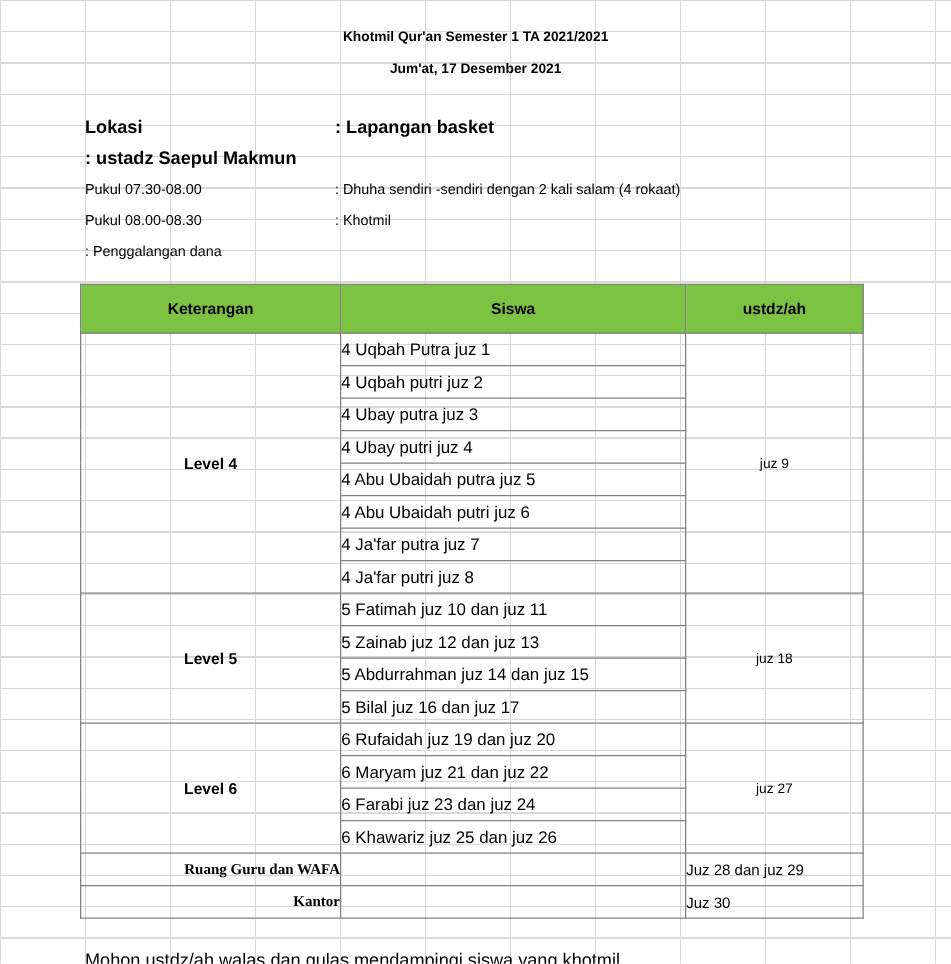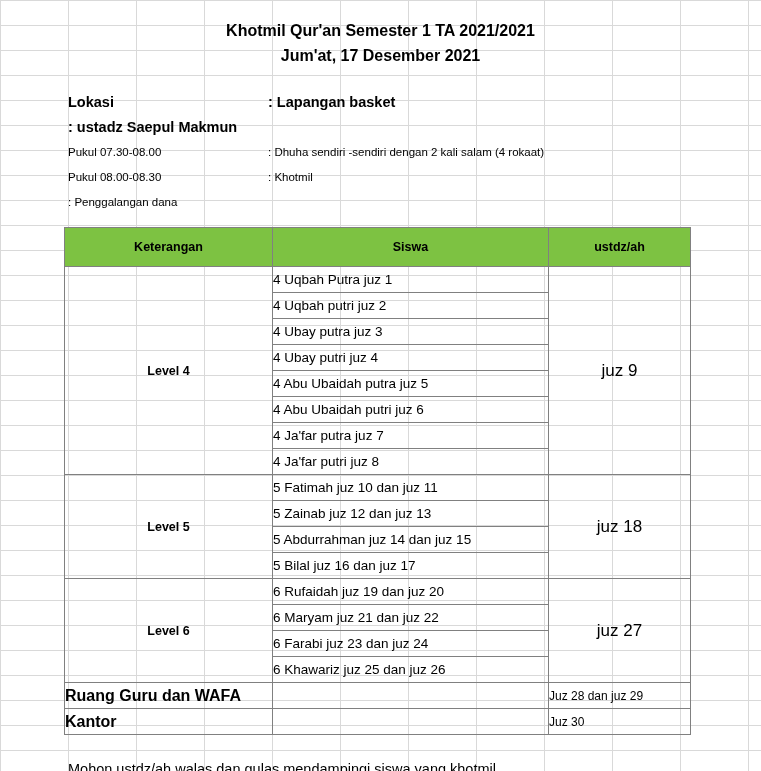--- a/index.html
+++ b/index.html
@@ -29,21 +29,21 @@
   }
   .content {
     position: relative;
     z-index: 1;
   }
   .title-block {
     text-align: center;
     padding-top: 18px;
   }
   .title-line {
-    font-size: 16px;
+    font-size: 11px;
     font-weight: bold;
     line-height: 25px;
   }
   .info-block {
     margin-top: 22px;
     padding-left: 68px;
   }
   .info-row {
     display: flex;
     line-height: 25px;
@@ -87,38 +87,39 @@
   .col-ustdz { width: 142px; }
 
   td.level-cell {
     text-align: center;
     font-weight: bold;
     font-size: 12.5px;
     vertical-align: middle;
   }
   td.ustdz-cell {
     text-align: center;
-    font-size: 17px;
+    font-size: 11px;
     vertical-align: middle;
   }
   td.siswa-cell {
     font-size: 13.5px;
     padding-left: 8px;
     height: 25px;
     vertical-align: middle;
   }
   td.blank-cell {
     height: 25px;
   }
   td.wide-label {
-    text-align: left;
-    font-weight: bold;
-    font-size: 16px;
+    text-align: right;
+    font-weight: bold;
+    font-size: 12px;
     height: 22px;
     vertical-align: middle;
+    font-family: Liberation Serif, serif;
   }
   td.tail-value {
     text-align: left;
     font-size: 12px;
     height: 22px;
     vertical-align: middle;
   }
   .footer-note {
     margin-left: 68px;
     margin-top: 26px;

